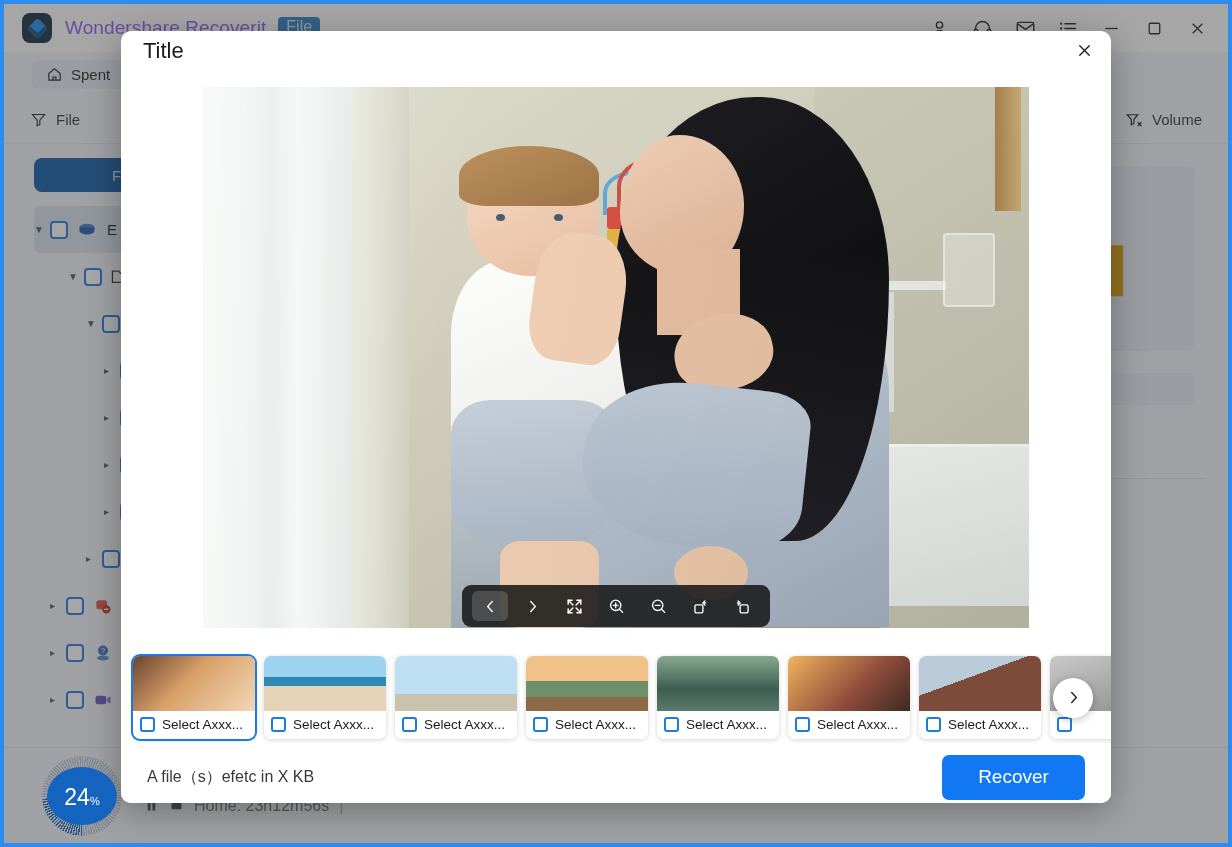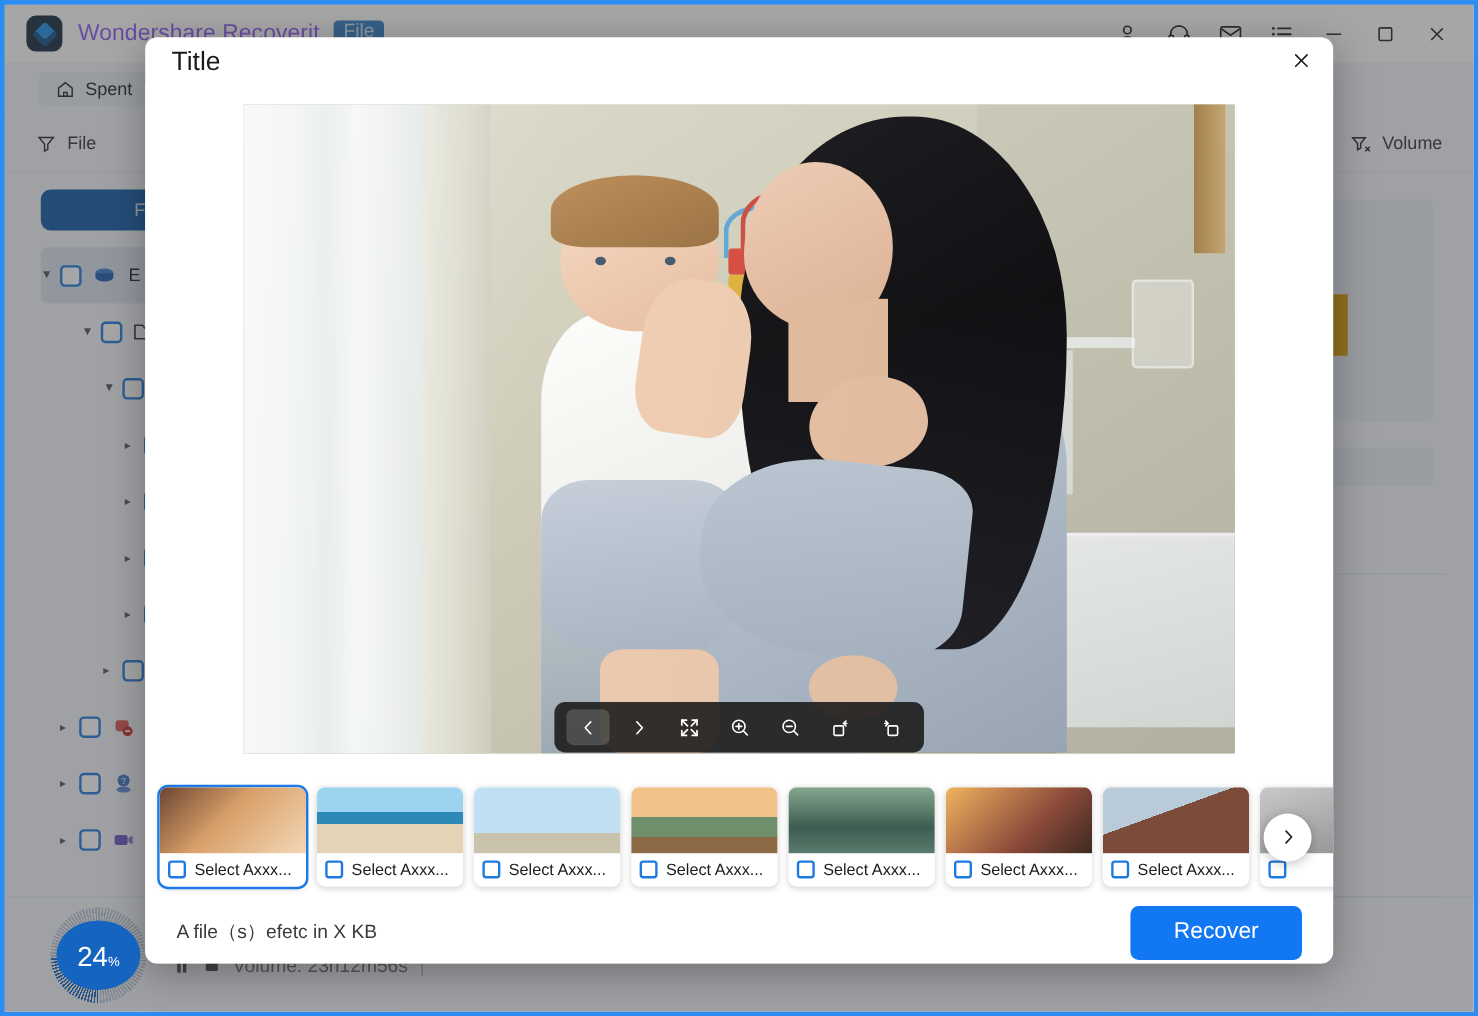--- a/index.html
+++ b/index.html
@@ -475,21 +475,21 @@
           <svg width="15" height="15" viewBox="0 0 24 24" fill="#4a4a4a">
               <rect x="6" y="4" width="4.5" height="16"></rect>
               <rect x="13.5" y="4" width="4.5" height="16"></rect>
             </svg>
         </span>
         <span class="ctrlico">
           <svg width="15" height="15" viewBox="0 0 24 24" fill="#4a4a4a">
               <rect x="4" y="5" width="16" height="13" rx="2.5"></rect>
             </svg>
         </span>
-        <span>Volume: 23h12m56s</span>
+        <span>Home: 23h12m56s</span>
         <span class="divpipe">|</span>
       </div>
     </div>
   </div>
 
   <div class="dim"></div>
 
   <div class="modal">
 
     <div class="modal-head">

